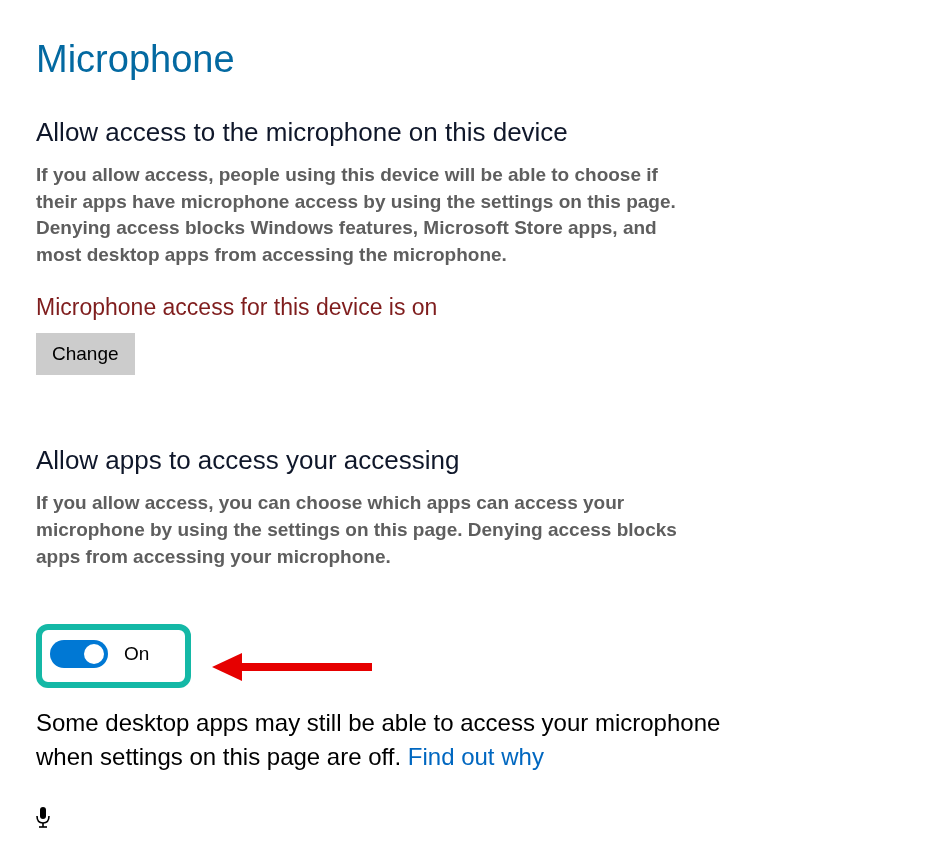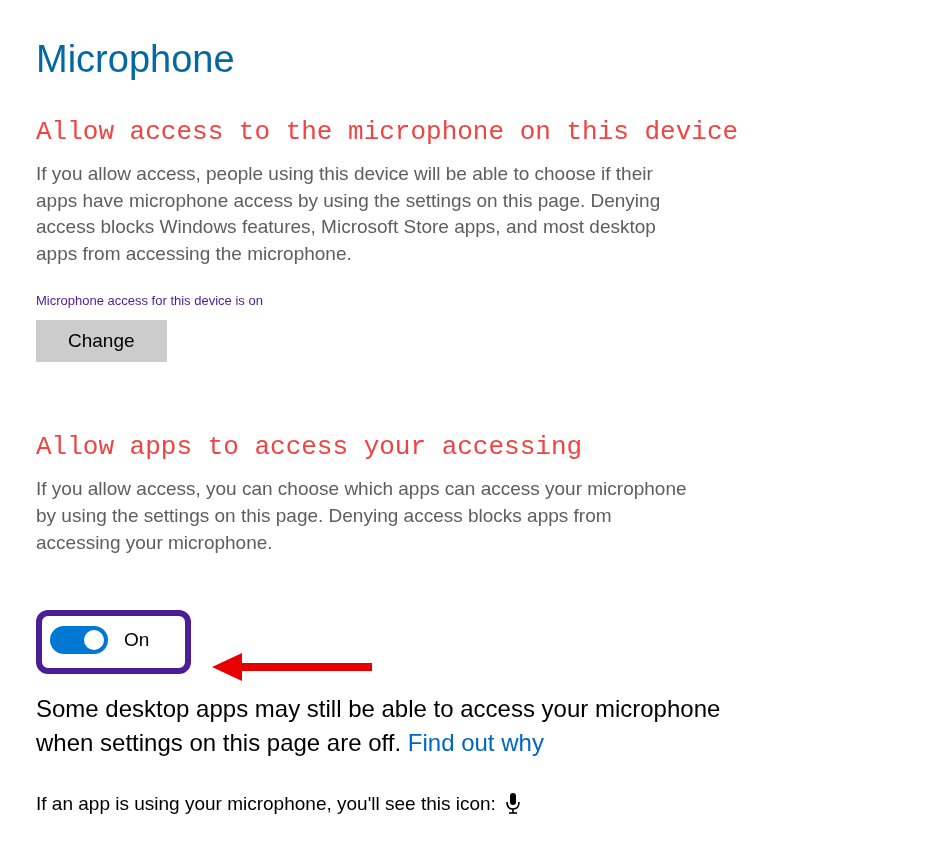--- a/index.html
+++ b/index.html
@@ -14,52 +14,52 @@
     }
     .page-title {
       font-size: 38px;
       font-weight: 400;
       color: #0369a1;
       margin-bottom: 36px;
     }
     .section-heading {
       font-size: 26px;
       font-weight: 400;
-      color: #ef4444;
+      color: #0f172a;
       margin-bottom: 14px;
-      font-family: Liberation Mono, monospace;
     }
     .description {
       font-size: 19px;
       line-height: 1.4;
       color: #5e5e5e;
       max-width: 660px;
       margin-bottom: 26px;
+      font-weight: bold;
     }
     .status-line {
-      font-size: 13px;
-      color: #4c1d95;
+      font-size: 23px;
+      color: #7f1d1d;
       margin-bottom: 12px;
     }
     .btn-change {
       display: inline-block;
       background: #cccccc;
       color: #000;
       border: none;
       font-size: 19px;
       font-family: inherit;
-      padding: 10px 32px;
+      padding: 10px 16px;
       cursor: pointer;
       text-align: right;
     }
     .section-gap { height: 70px; }
     .toggle-highlight-wrap {
       position: relative;
       display: inline-block;
-      border: 6px solid #4c1d95;
+      border: 6px solid #14b8a6;
       border-radius: 12px;
       padding: 10px 36px 10px 8px;
       margin-top: 28px;
       margin-bottom: 18px;
     }
     .toggle-row {
       display: inline-flex;
       align-items: center;
       gap: 16px;
     }
@@ -141,21 +141,20 @@
 <svg class="arrow-annotation" width="160" height="36" viewBox="0 0 160 36">
   <line x1="160" y1="18" x2="28" y2="18" stroke="#e60000" stroke-width="8"></line>
   <polygon points="0,18 30,4 30,32" fill="#e60000"></polygon>
 </svg>
 
 <p class="footnote">
   <span>Some desktop apps may still be able to access your microphone when settings on this page are off. </span><a class="link">Find out why</a>
 </p>
 
 <p class="icon-line">
-  <span>If an app is using your microphone, you'll see this icon:</span>
   <span class="mic-icon">
     <svg width="14" height="22" viewBox="0 0 14 22">
       <rect x="4" y="0" width="6" height="12" rx="3" fill="#000"></rect>
       <path d="M1 9 Q1 16 7 16 Q13 16 13 9" stroke="#000" stroke-width="1.6" fill="none"></path>
       <line x1="7" y1="16" x2="7" y2="20" stroke="#000" stroke-width="1.6"></line>
       <line x1="3" y1="20" x2="11" y2="20" stroke="#000" stroke-width="1.6"></line>
     </svg>
   </span>
 </p>
 

